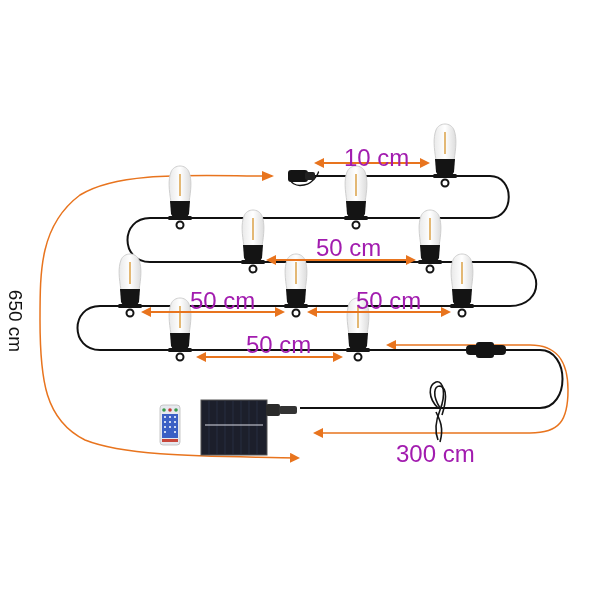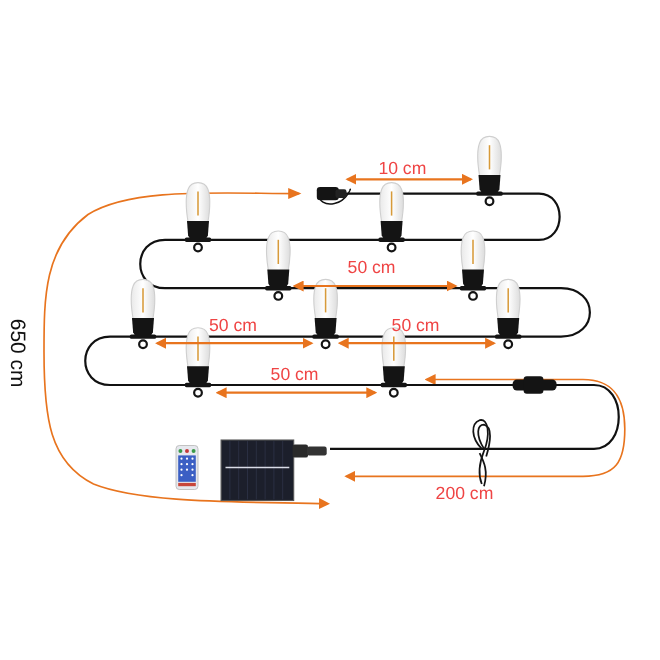--- a/index.html
+++ b/index.html
@@ -1,18 +1,18 @@
 <!DOCTYPE html>
 <html><head>
 <meta charset="utf-8">
 <style>
   html, body { margin: 0; padding: 0; background: #ffffff; }
   body { width: 600px; height: 600px; position: relative; overflow: hidden; font-family: "Liberation Sans", "DejaVu Sans", sans-serif; }
   #stage { position: absolute; left: 0; top: 0; width: 600px; height: 600px; }
-  .label { position: absolute; color: #ef4444; font-size: 16px; line-height: 1; white-space: nowrap; }
+  .label { position: absolute; color: #a21caf; font-size: 24px; line-height: 1; white-space: nowrap; }
   .vlabel { position: absolute; color: #111; font-size: 19px; white-space: nowrap; transform-origin: center center; transform: rotate(90deg); }
 </style>
 </head>
 <body>
 
 <svg id="stage" width="600" height="600" viewBox="0 0 600 600" xmlns="http://www.w3.org/2000/svg">
   <defs>
     <marker id="ah" markerWidth="10" markerHeight="10" refX="8" refY="5" orient="auto" markerUnits="userSpaceOnUse">
       <path d="M0,0 L10,5 L0,10 Z" fill="#E8741E"></path>
     </marker>
@@ -118,14 +118,14 @@
     </g>
     <rect x="162" y="439" width="16" height="3" fill="#c8463a"></rect>
   </g>
 </svg>
 
 <div class="label" style="left:344px;top:146px;">10 cm</div>
 <div class="label" style="left:316px;top:236px;">50 cm</div>
 <div class="label" style="left:190px;top:289px;">50 cm</div>
 <div class="label" style="left:356px;top:289px;">50 cm</div>
 <div class="label" style="left:246px;top:333px;">50 cm</div>
-<div class="label" style="left:396px;top:442px;">200 cm</div>
+<div class="label" style="left:396px;top:442px;">300 cm</div>
 <div class="vlabel" style="left:-16px;top:310px;">650 cm</div>
 
 </body></html>

